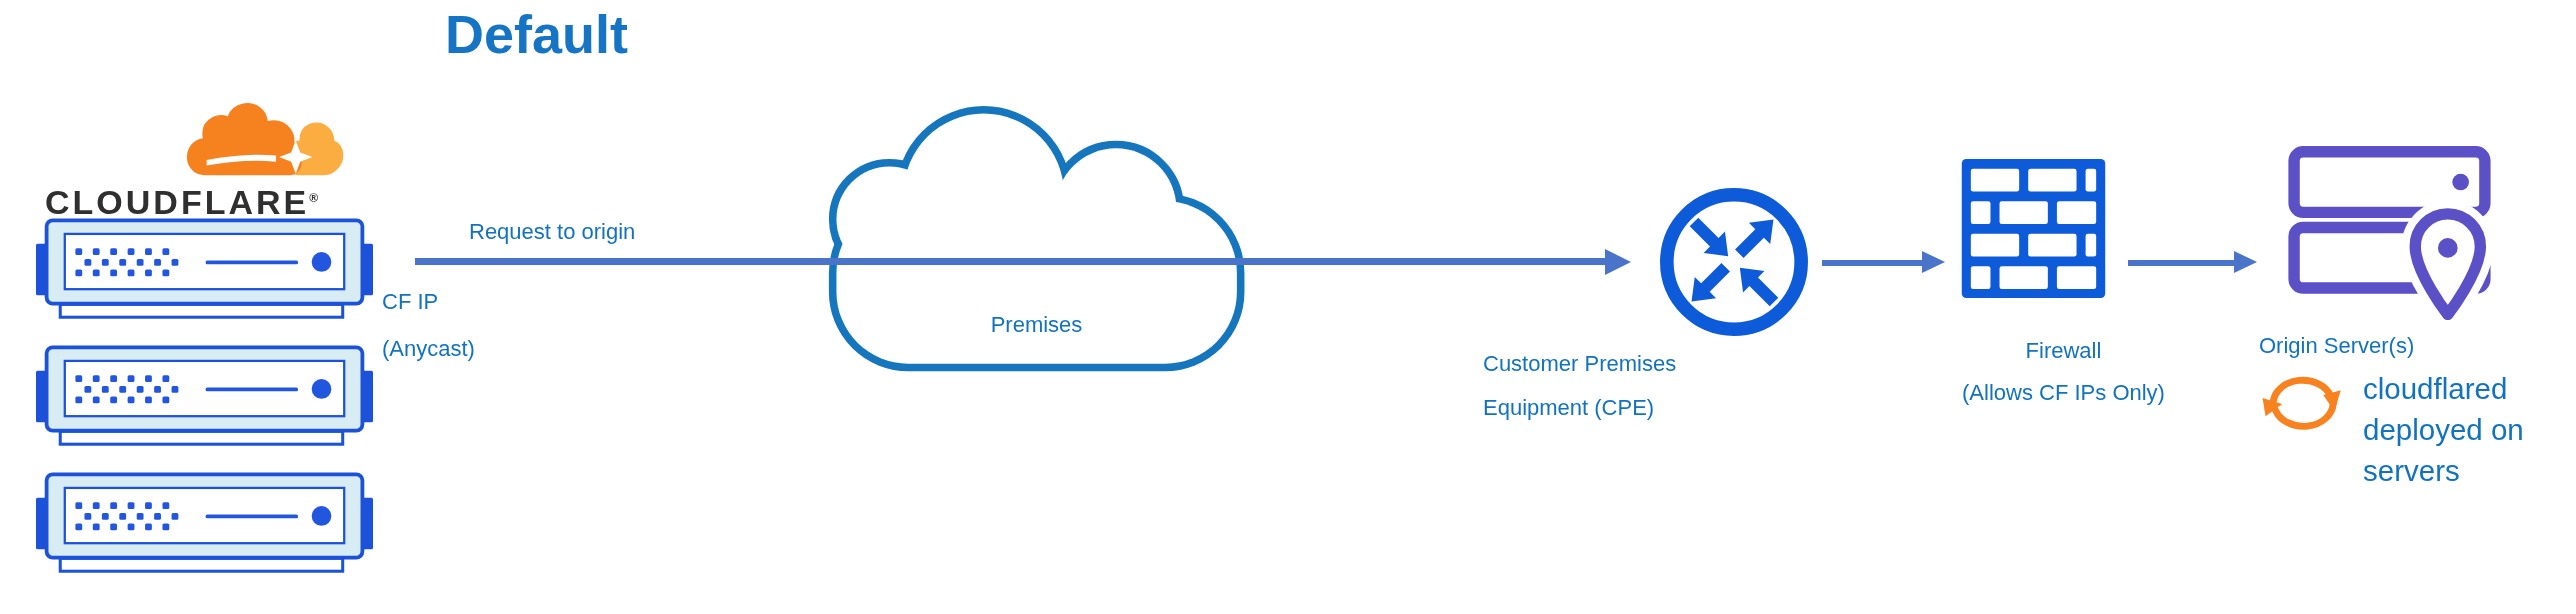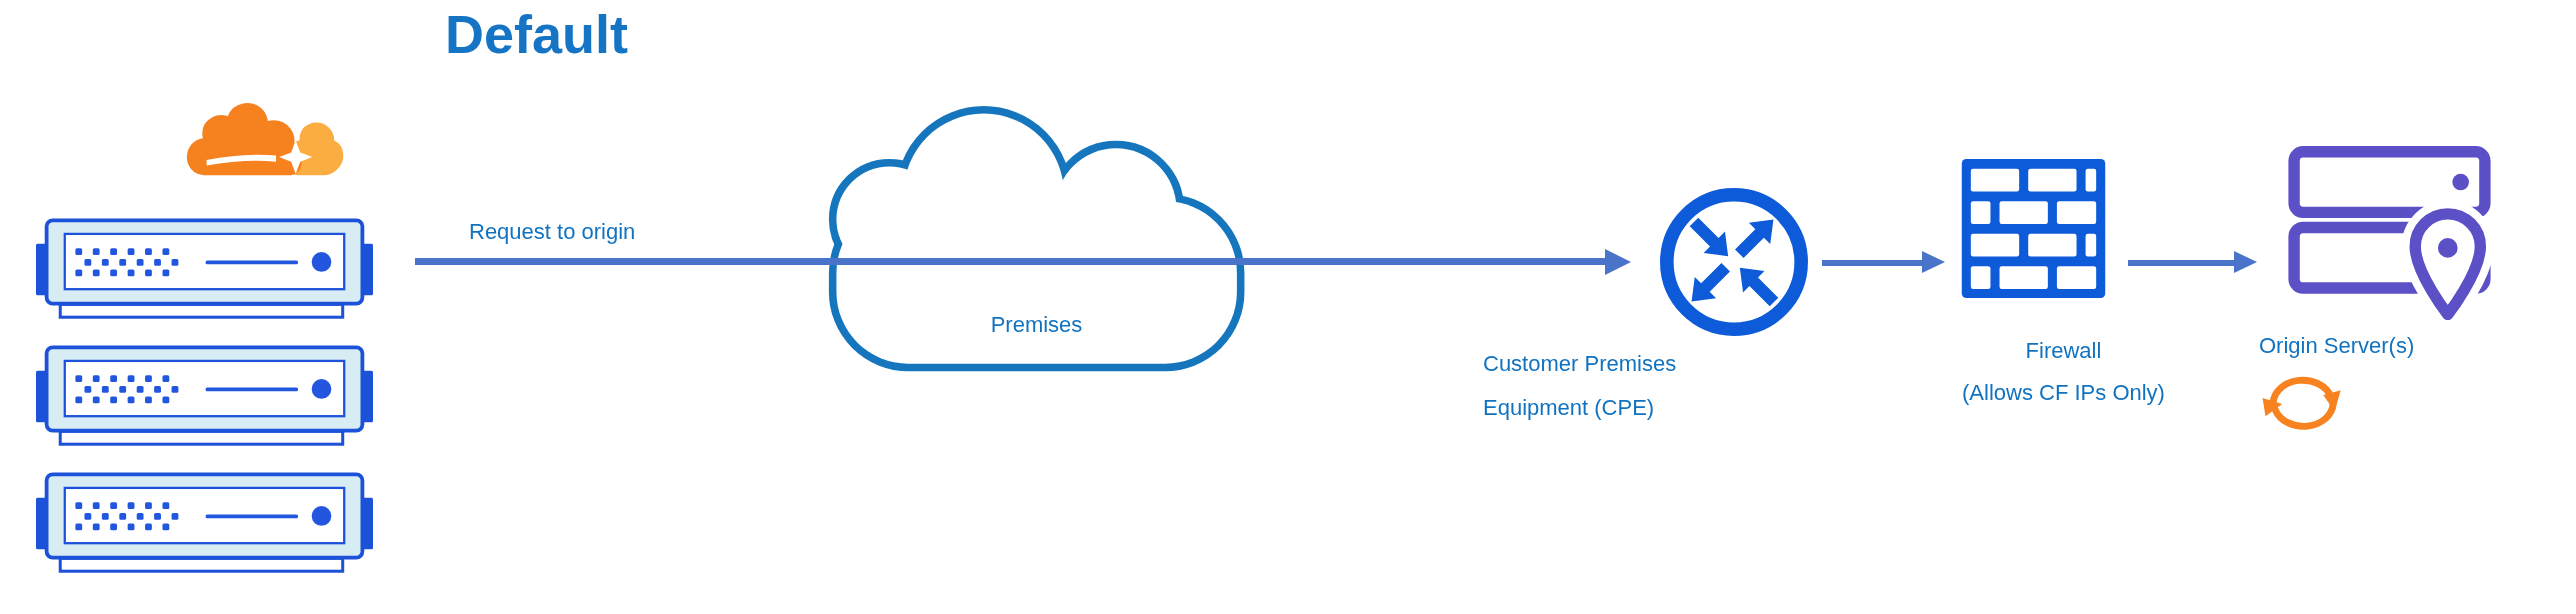--- a/index.html
+++ b/index.html
@@ -22,20 +22,23 @@
 <div id="canvas">
 
   <div class="abs title" style="left:445px;top:3px;">Default</div>
 
   <svg class="abs" style="left:184px;top:101px;" width="160" height="79" viewBox="0 0 212 104">
     <path d="M150 98 Q138 96 133 84 Q128 70 138 60 Q144 53 153 52 Q152 36 166 30 Q180 25 191 34 Q199 41 199 52 Q210 57 211 70 Q212 84 201 92 Q194 98 185 98 Z" fill="#fbad41"></path>
     <path d="M26 98 Q10 96 5 82 Q1 68 10 57 Q16 50 25 49 Q21 30 38 21 Q48 16 58 20 Q63 6 78 3 Q95 0 105 12 Q110 18 111 26 Q130 22 141 36 Q150 48 144 62 Q156 68 156 82 Q155 95 142 98 Z" fill="#f6821f"></path>
     <path d="M148 52 L154 68 L170 74 L154 80 L148 96 L142 80 L126 74 L142 68 Z" fill="#ffffff"></path>
     <path d="M30 78 Q80 68 122 72 L122 80 Q80 76 30 85 Z" fill="#ffffff"></path>
   </svg>
+  <div class="abs brand" style="left:45px;top:183px;">
+    <span>CLOUDFLARE</span><sup>®</sup>
+  </div>
 
   <svg class="abs" style="left:36px;top:218px;" width="337" height="103" viewBox="0 0 445 136">
     <rect x="0" y="34" width="16" height="68" rx="2" fill="#1c51d9"></rect>
     <rect x="429" y="34" width="16" height="68" rx="2" fill="#1c51d9"></rect>
     <rect x="32" y="114" width="373" height="17" fill="#ffffff" stroke="#1c51d9" stroke-width="4"></rect>
     <rect x="14" y="3" width="417" height="110" rx="8" fill="#d8ecf4" stroke="#1c51d9" stroke-width="5"></rect>
     <rect x="38" y="21" width="369" height="73" fill="#ffffff" stroke="#1c51d9" stroke-width="3"></rect>
     <g fill="#2356de">
       <rect x="52" y="40" width="9" height="9" rx="2"></rect>
         <rect x="75" y="40" width="9" height="9" rx="2"></rect>
@@ -130,20 +133,22 @@
       <circle cx="215" cy="120" r="106"></circle>
       <circle cx="390" cy="140" r="80"></circle>
       <rect x="20" y="130" width="530" height="215" rx="95"></rect>
     </g>
   </svg>
 
   <div class="abs hline" style="left:415px;top:258px;width:1192px;"></div>
   <div class="abs ahead" style="left:1605px;top:249px;"></div>
 
   <div class="abs lbl" style="left:469px;top:210px;">Request to origin</div>
+  <div class="abs lbl prewrap" style="left:382px;top:278px;line-height:47px;">CF IP
+(Anycast)</div>
   <div class="abs lbl center" style="left:938px;top:303px;width:197px;">Premises</div>
 
   <svg class="abs" style="left:1654px;top:182px;" width="160" height="160" viewBox="0 0 212 212">
     <circle cx="106" cy="106" r="89" fill="#ffffff" stroke="#0d5bd8" stroke-width="18"></circle>
     <g fill="#0d5bd8">
       <path d="M0 -8 H38 V-20 L64 0 L38 20 V8 H0 Z" transform="translate(53,53) rotate(45)"></path>
       <path d="M0 -8 H38 V-20 L64 0 L38 20 V8 H0 Z" transform="translate(113,95) rotate(-45)"></path>
       <path d="M0 -8 H38 V-20 L64 0 L38 20 V8 H0 Z" transform="translate(95,113) rotate(135)"></path>
       <path d="M0 -8 H38 V-20 L64 0 L38 20 V8 H0 Z" transform="translate(159,159) rotate(225)"></path>
     </g>
@@ -186,15 +191,18 @@
     <circle cx="215" cy="137" r="13" fill="#5b50c5"></circle>
   </svg>
   <div class="abs lbl" style="left:2259px;top:324px;">Origin Server(s)</div>
 
   <svg class="abs" style="left:2261px;top:369px;" width="85" height="67" viewBox="0 0 112 88">
     <path d="M16 44 A39 31 0 0 1 92 36" fill="none" stroke="#f8821f" stroke-width="9" stroke-linecap="round"></path>
     <path d="M95 46 A39 31 0 0 1 19 54" fill="none" stroke="#f8821f" stroke-width="9" stroke-linecap="round"></path>
     <polygon points="6,62 2,38 28,46" fill="#f8821f"></polygon>
     <polygon points="105,28 82,34 97,56" fill="#f8821f"></polygon>
   </svg>
+  <div class="abs lbl prewrap" style="left:2363px;top:368px;font-size:29.5px;line-height:41px;">cloudflared
+deployed on
+servers</div>
 
 </div>
 
 
 </body></html>

